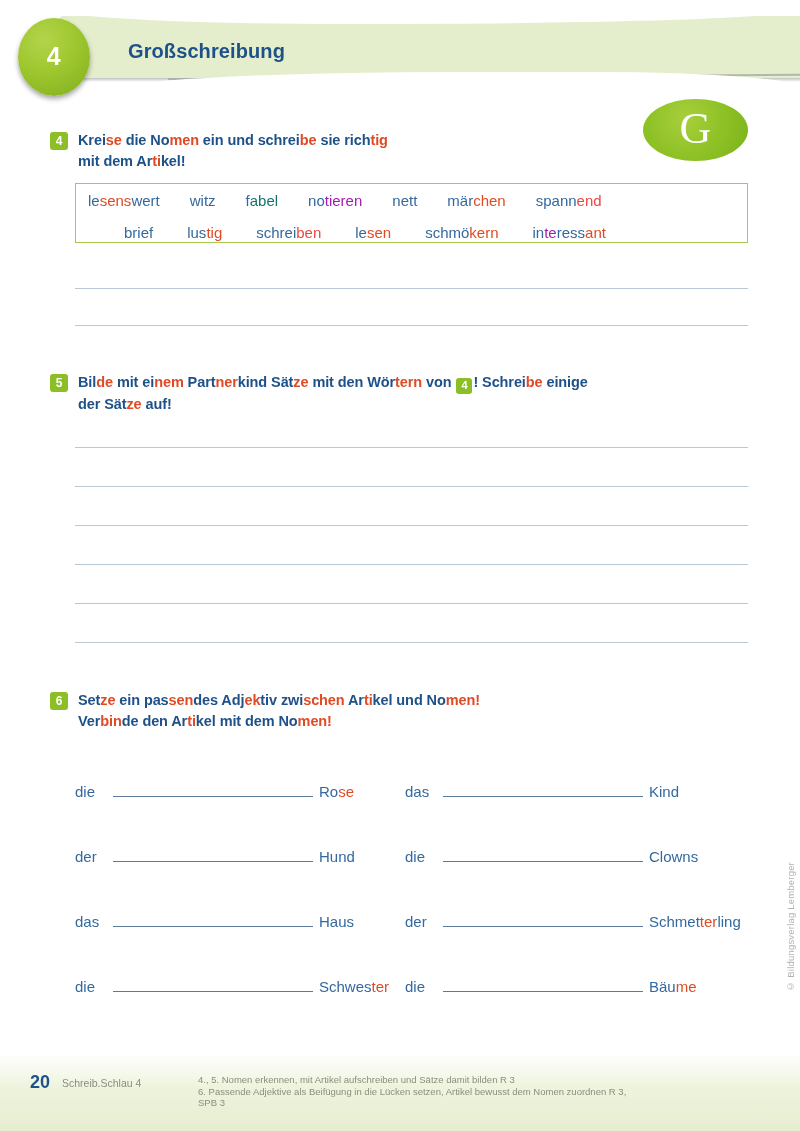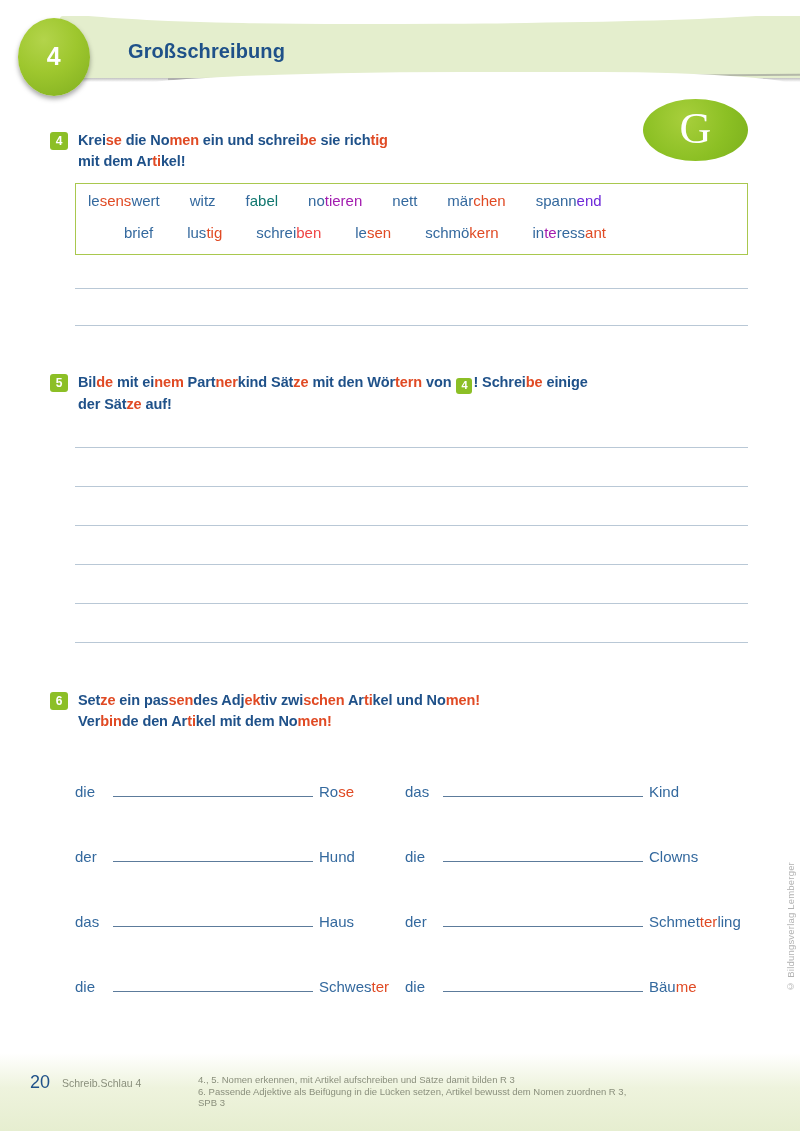--- a/index.html
+++ b/index.html
@@ -79,21 +79,21 @@
 
   .inline-num{
     display:inline-flex; align-items:center; justify-content:center;
     width:16px; height:16px; background:#8cbf26; border-radius:3px;
     color:#fff; font-size:11px; font-weight:bold; vertical-align:-2px;
     margin:0 1px;
   }
 
   
   .wordbox{
-    position:absolute; left:75px; top:183px; width:673px; height:72px;
+    position:absolute; left:75px; top:183px; width:673px; height:60px;
     border:1.4px solid #a9c84e; background:#ffffff;
   }
   .wordrow{
     display:flex; align-items:center;
     font-size:15px; color:#34699e; letter-spacing:0px;
     height:32px;
   }
   .wordrow span.w{ white-space:nowrap; }
   .wordrow.r1{ padding-left:12px; }
   .wordrow.r2{ padding-left:48px; }
@@ -126,21 +126,21 @@
     letter-spacing:.2px;
   }
 
   
   .footer{
     position:absolute; left:0; top:1053px; width:800px; height:78px;
     background: linear-gradient(to bottom, #ffffff 0%, #eef3dd 45%, #e6eed0 100%);
   }
   .footer-page{
     position:absolute; left:30px; top:1072px;
-    font-size:18px; color:#1f5189; font-weight:normal;
+    font-size:18px; color:#1f5189; font-weight:bold;
   }
   .footer-book{
     position:absolute; left:62px; top:1077px;
     font-size:10.5px; color:#8a8f7c;
   }
   .footer-desc{
     position:absolute; left:198px; top:1074px;
     font-size:9.5px; color:#8a8f7c; line-height:11.5px;
   }
 </style>
@@ -172,21 +172,21 @@
   </div>
 
   <div class="wordbox">
     <div class="wordrow r1">
         <span class="w"><span>le</span><span style="color: rgb(224, 74, 36);">sens</span><span>wert</span></span>
         <span class="w"><span>witz</span></span>
         <span class="w"><span>f</span><span style="color: #0f766e;">abel</span></span>
         <span class="w"><span>no</span><span style="color: #a21caf;">tieren</span></span>
         <span class="w"><span>nett</span></span>
         <span class="w"><span>mär</span><span style="color: rgb(224, 74, 36);">chen</span></span>
-        <span class="w"><span>spann</span><span style="color: #6d28d9;">end</span></span>
+        <span class="w"><span>spann</span><span style="color: #ef4444;">end</span></span>
       </div>
     <div class="wordrow r2">
         <span class="w"><span>brief</span></span>
         <span class="w"><span>lus</span><span style="color: rgb(224, 74, 36);">tig</span></span>
         <span class="w"><span>schrei</span><span style="color: #ef4444;">ben</span></span>
         <span class="w"><span>le</span><span style="color: rgb(224, 74, 36);">sen</span></span>
         <span class="w"><span>schmö</span><span style="color: rgb(224, 74, 36);">kern</span></span>
         <span class="w"><span>in</span><span style="color: #a21caf;">te</span><span>ress</span><span style="color: rgb(224, 74, 36);">ant</span></span>
       </div>
   </div>

